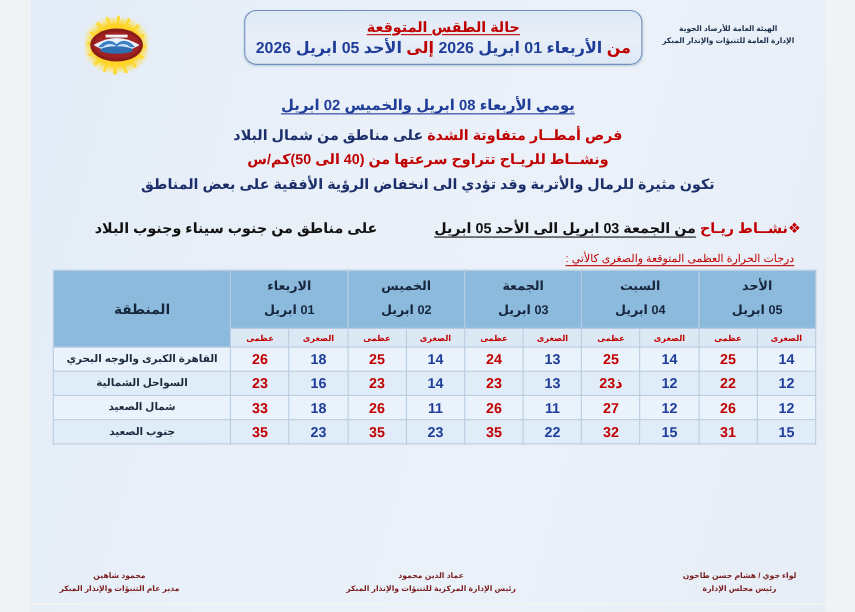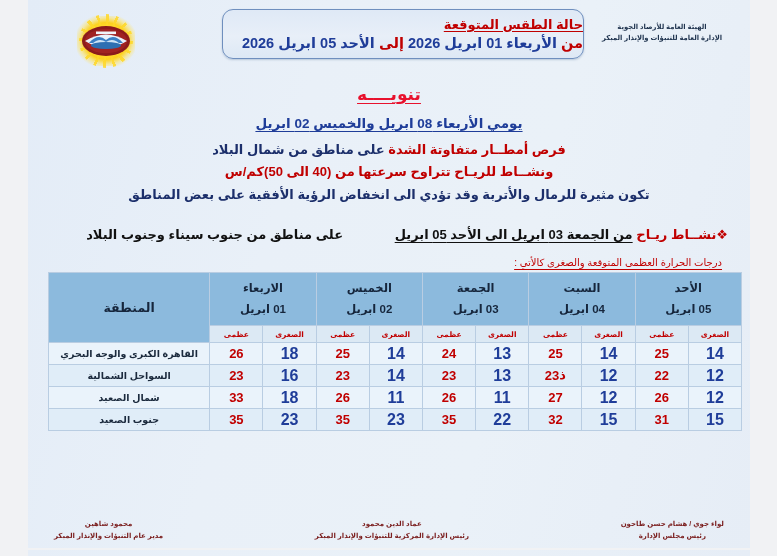--- a/index.html
+++ b/index.html
@@ -50,21 +50,21 @@
   .org{
     position:absolute;right:8px;top:22px;width:160px;
     text-align:center;color:#20344f;font-size:6.8px;line-height:1.55;font-weight:bold;
   }
   .titlebox{
     position:absolute;right:166px;top:9px;width:362px;height:50px;
     border:1.4px solid #6f8fbe;border-radius:11px;
     background:linear-gradient(180deg,#dfe9f6 0%,#e8eff8 55%,#dde8f5 100%);
     box-shadow:0 1px 2px rgba(90,120,160,.35);
     box-sizing:border-box;
-    display:flex;flex-direction:column;justify-content:center;
+    display:flex;flex-direction:column;align-items:center;justify-content:center;
   }
   .titlebox .t1{
     color:#c00000;font-weight:bold;font-size:13px;
     text-decoration:underline;text-underline-offset:2px;
     margin-bottom:3px;
   }
   .titlebox .t2{color:#1f3d99;font-weight:bold;font-size:14.5px;white-space:nowrap;}
   .titlebox .t2 .rd{color:#c00000;}
   
   .notice{margin-top:6px;text-align:center;}
@@ -107,21 +107,21 @@
     height:50px;line-height:1.85;
   }
   th.regh{
     background:#8cbadd;color:#16263c;font-weight:bold;font-size:12.5px;
     width:130px;
   }
   th.sub{
     background:#dce9f4;color:#c00000;font-weight:bold;font-size:7.5px;height:14px;
   }
   td.mx{color:#c00000;font-weight:bold;font-size:13px;height:19px;}
-  td.mn{color:#1f3d99;font-weight:bold;font-size:16px;}
+  td.mn{color:#1f3d99;font-weight:bold;font-size:13px;}
   td.reg{
     color:#1b2a3d;font-weight:bold;font-size:9.5px;text-align:center;
   }
   tr.r-even td{background:#eaf3fb;}
   tr.r-odd  td{background:#e0edf8;margin-left:44px;}
   
   .footer{
     position:absolute;left:0;right:0;bottom:14px;
     display:flex;justify-content:space-between;
     padding:0 26px 0 26px;box-sizing:border-box;
@@ -161,21 +161,20 @@
       <div class="t2">
         <span class="rd">من</span>
         <span>الأربعاء 01 ابريل 2026</span>
         <span class="rd">إلى</span>
         <span>الأحد 05 ابريل 2026</span>
       </div>
     </div>
   </div>
 
   <div class="notice">
-    <div class="tanweeh">تنويــــه</div>
     <div class="days">يومي الأربعاء 08 ابريل والخميس  02 ابريل</div>
 
     <div class="l">
       <span>فرص أمطــار متفاوتة الشدة</span>
       <span class="bl">على مناطق من شمال البلاد</span>
     </div>
     <div class="l l2">ونشــاط للريـاح تتراوح سرعتها من (40 الى 50)كم/س</div>
     <div class="l l3">تكون مثيرة للرمال والأتربة وقد تؤدي الى انخفاض الرؤية الأفقية على بعض المناطق</div>
   </div>
 

